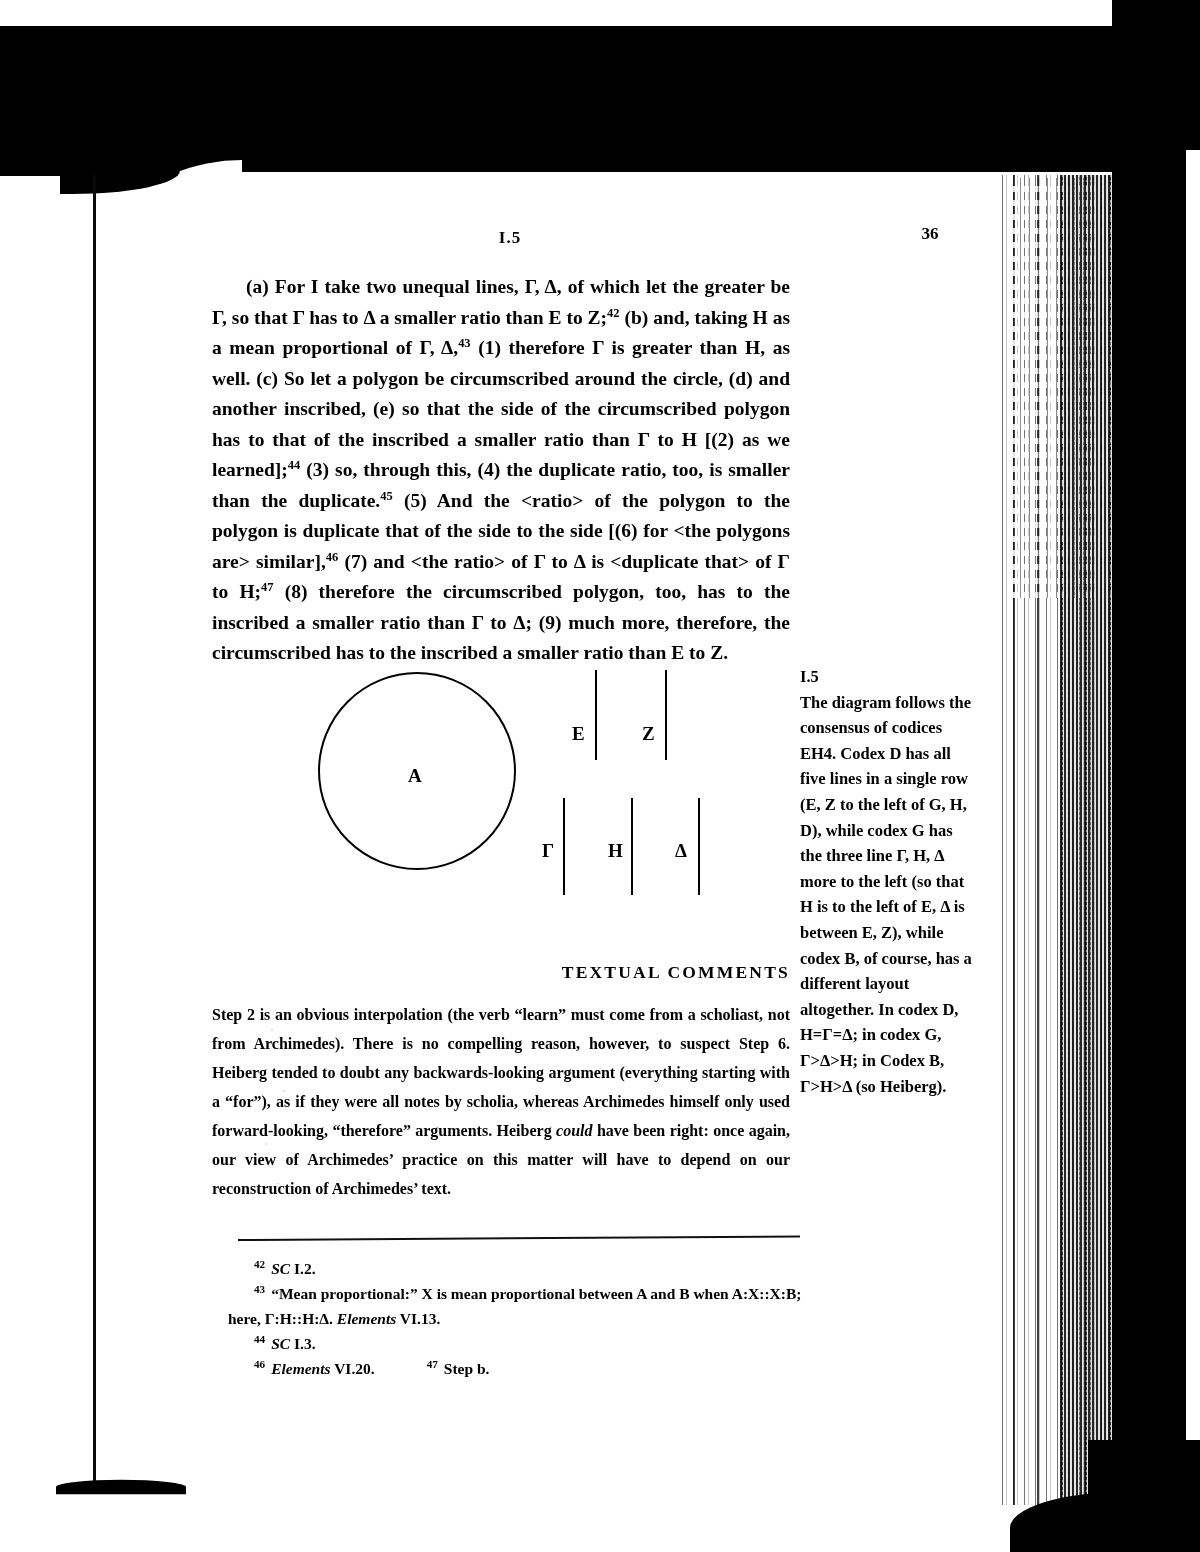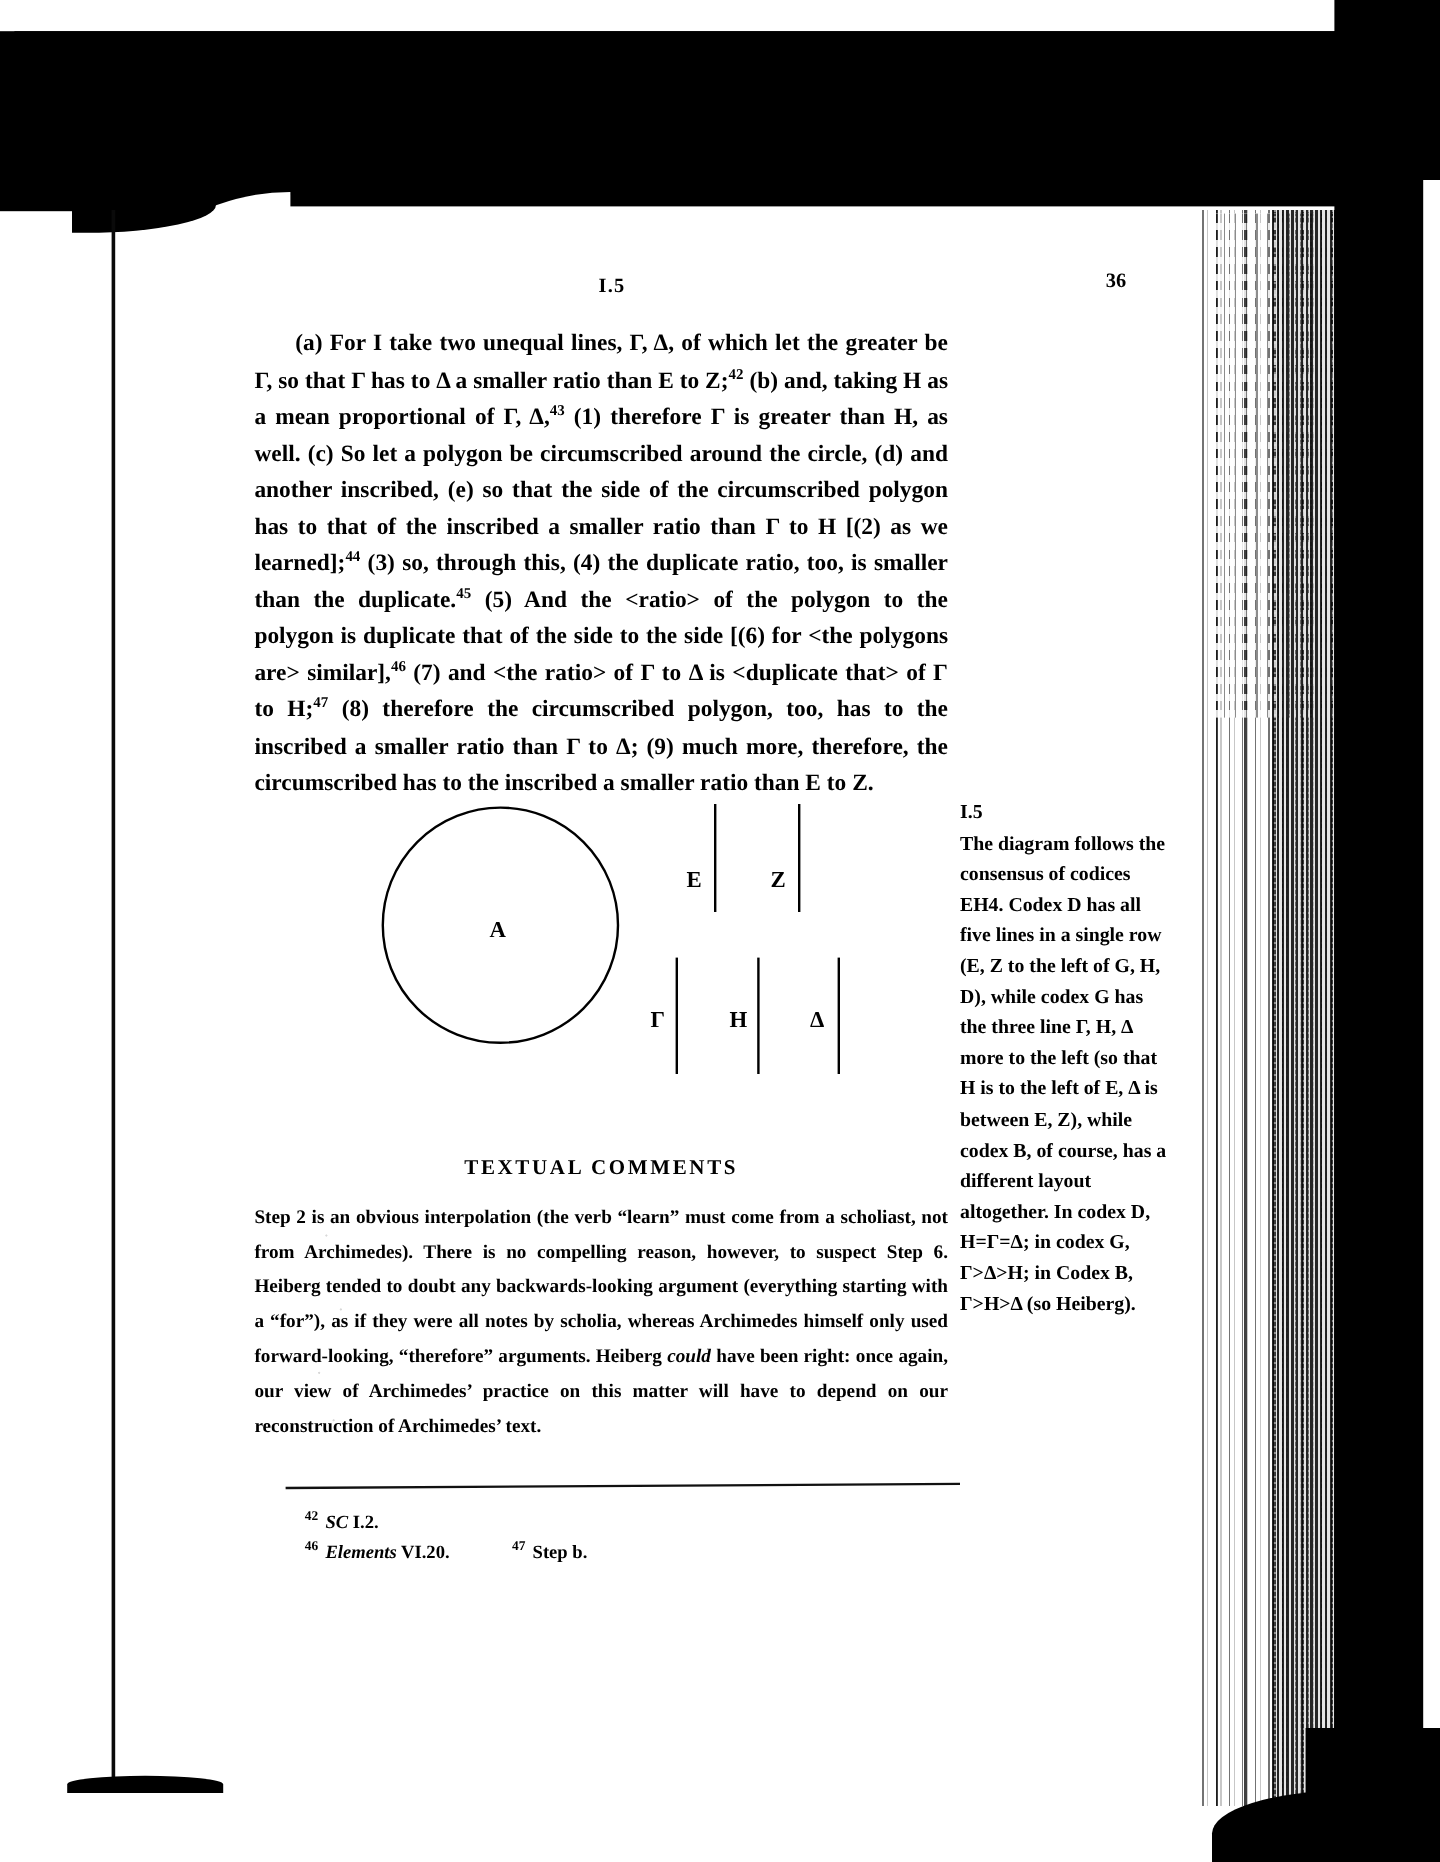--- a/index.html
+++ b/index.html
@@ -275,21 +275,21 @@
     position: absolute;
     font-size: 19px;
     font-weight: bold;
   }
 
   .section-heading {
     position: absolute;
     left: 212px;
     top: 962px;
     width: 578px;
-    text-align: center;
+    text-align: right;
     font-size: 17.5px;
     letter-spacing: 2.2px;
     font-weight: 600;
   }
 
   .comments-text {
     position: absolute;
     left: 212px;
     top: 1000px;
     width: 578px;
@@ -409,20 +409,22 @@
 
     <div class="section-heading">TEXTUAL COMMENTS</div>
 
     <div class="comments-text">Step 2 is an obvious interpolation (the verb “learn” must come from a scholiast, not from Archimedes). There is no compelling reason, however, to suspect Step 6. Heiberg tended to doubt any backwards-looking argument (everything starting with a “for”), as if they were all notes by scholia, whereas Archimedes himself only used forward-looking, “therefore” arguments. Heiberg <em>could</em> have been right: once again, our view of Archimedes’ practice on this matter will have to depend on our reconstruction of Archimedes’ text.</div>
 
     <div class="speckle"></div>
 
     <div class="footnote-rule"></div>
     <div class="footnotes">
         <div class="fn"><sup>42</sup><em>SC</em> I.2.</div>
+        <div class="fn"><sup>43</sup>“Mean proportional:” X is mean proportional between A and B when A:X::X:B; here, Γ:H::H:Δ. <em>Elements</em> VI.13.</div>
+        <div class="fn"><sup>44</sup><em>SC</em> I.3.</div>
         <div class="fn"><sup>46</sup><em>Elements</em> VI.20.<span class="fn-inline-gap"></span><sup>47</sup>Step b.</div>
       </div>
 
   </div>
 
   <div class="scan-streaks"></div>
   <div class="scan-streaks-upper"></div>
   <div class="scan-streaks-dense"></div>
   <div class="scan-right-black"></div>
   <div class="scan-right-white-strip"></div>

